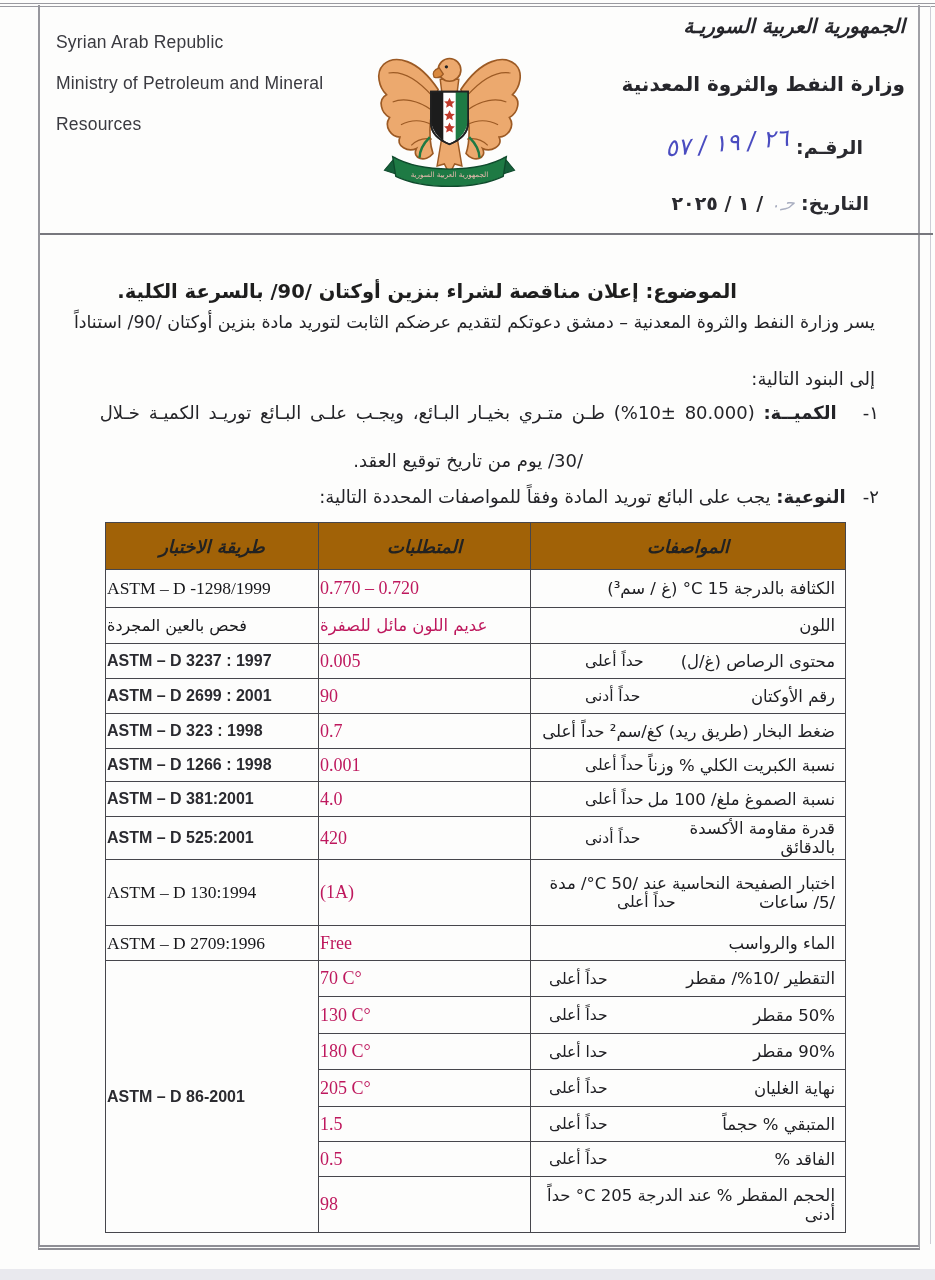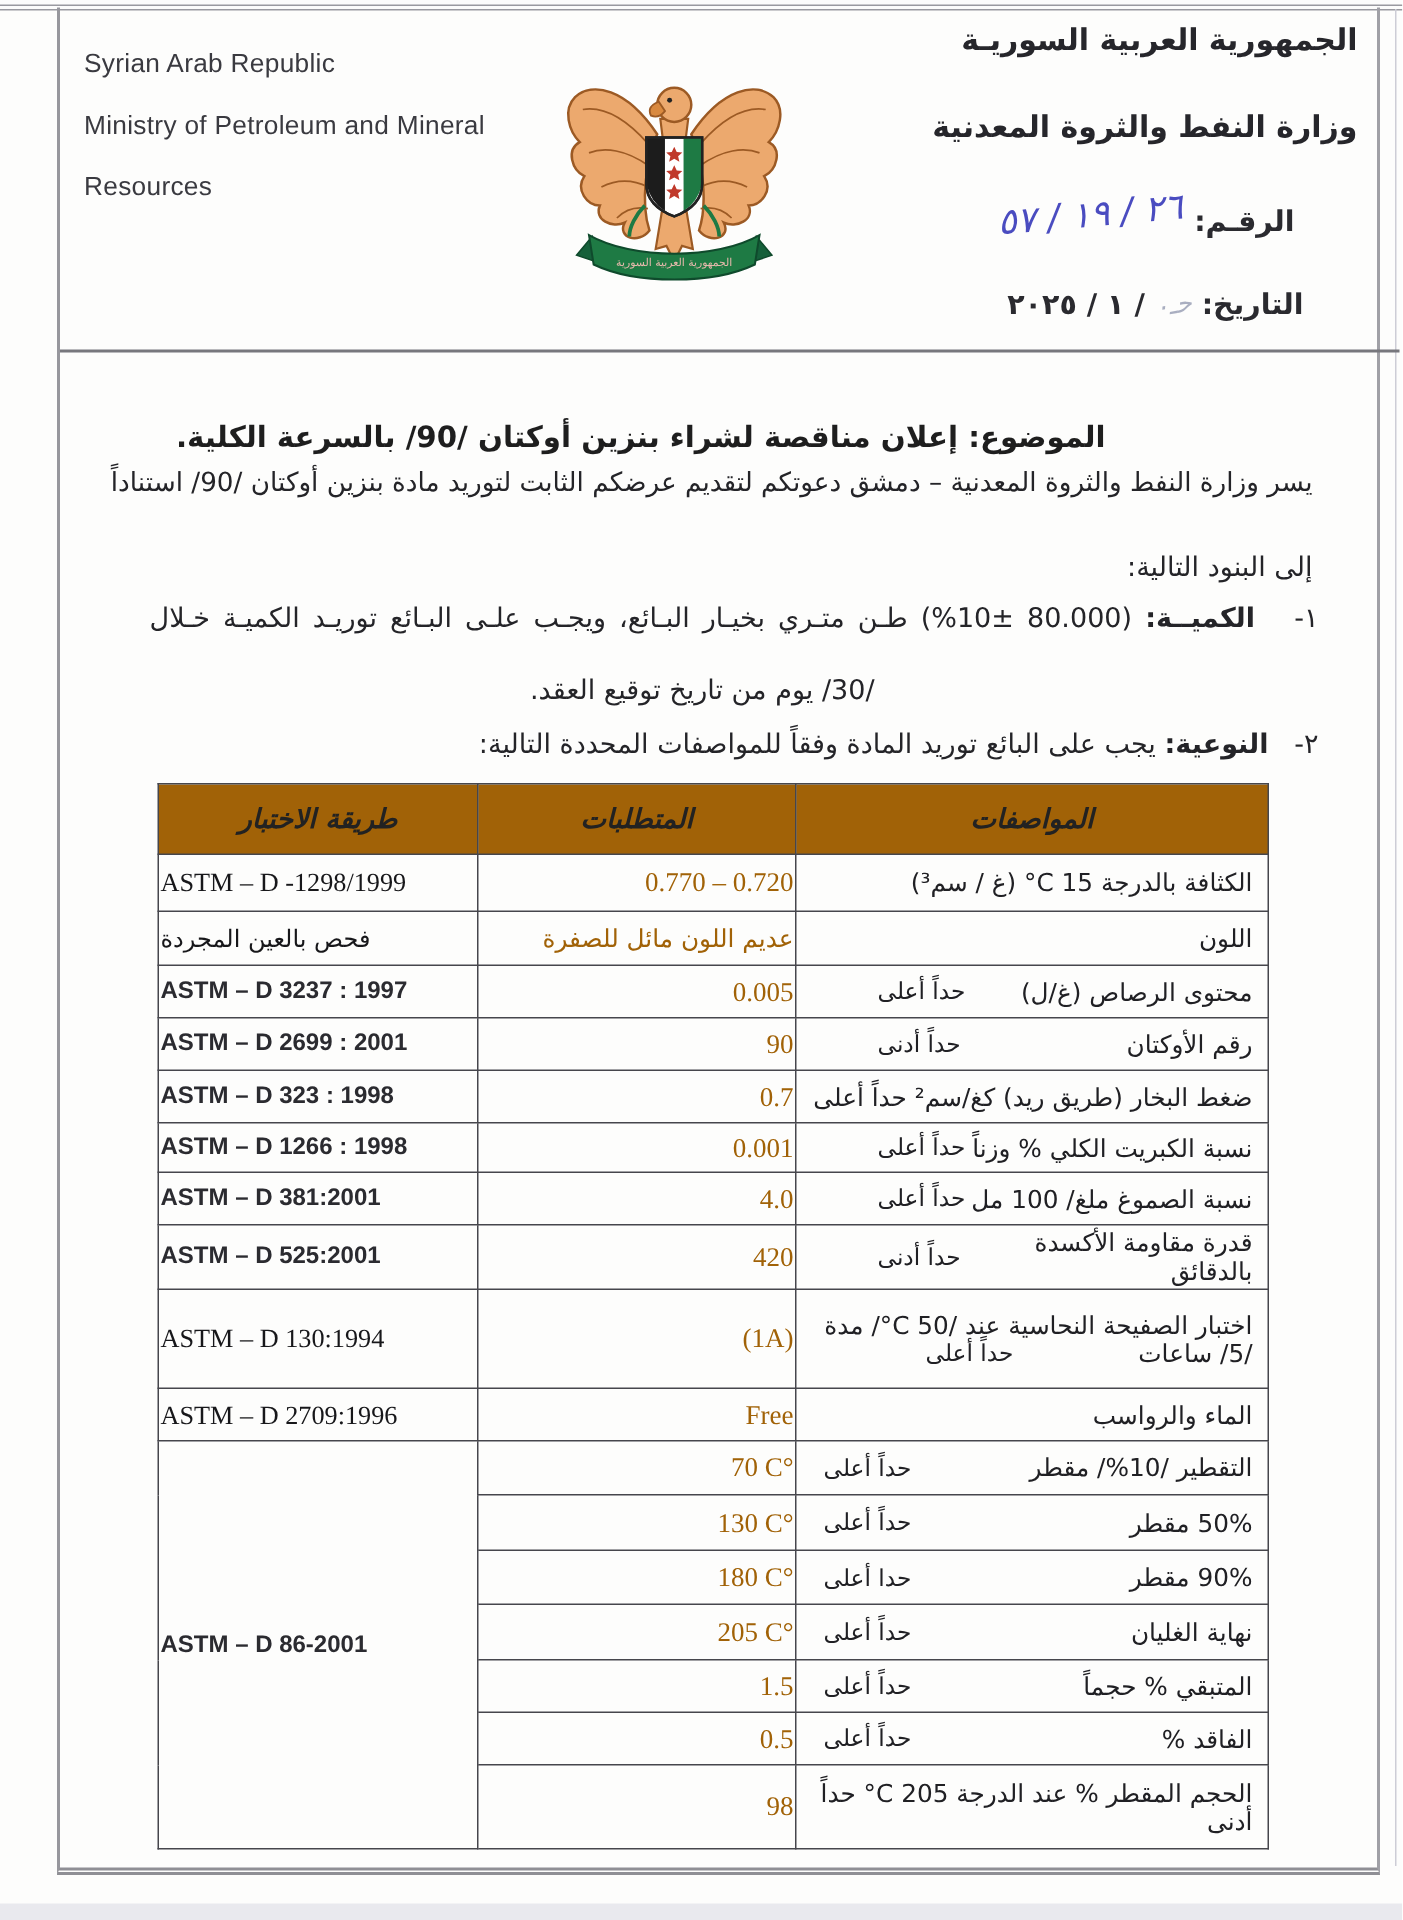--- a/index.html
+++ b/index.html
@@ -38,21 +38,21 @@
   
   table.spec{position:absolute;left:105px;top:522px;width:740px;border-collapse:collapse;
              direction:rtl;table-layout:fixed;}
   table.spec td,table.spec th{border:1.5px solid #46464c;vertical-align:middle;}
   table.spec th{background:#a16207;font-style:italic;font-weight:bold;font-size:18px;height:44px;color:#222;}
   .col-spec{width:315px;} .col-req{width:212px;} .col-method{width:213px;}
   .spec-cell{font-size:16.5px;padding:2px 10px 2px 6px;color:#202024;}
   .spec-flex{display:flex;justify-content:space-between;align-items:center;}
   .pad-mid{padding-left:48px;} .pad-edge{padding-left:12px;} .pad-mid2{padding-left:80px;}
   .limit{font-size:15.5px;white-space:nowrap;}
-  .req-cell{text-align:right;direction:ltr;font-family:"Liberation Serif",serif;font-size:18px;color:#a16207;}
+  .req-cell{text-align:left;direction:ltr;font-family:"Liberation Serif",serif;font-size:18px;color:#be185d;}
   .m-cell{text-align:left;direction:ltr;color:#17171a;margin-top:44px;}
   .m-serif{font-family:"Liberation Serif",serif;font-size:17.5px;}
   .m-sans{font-family:"Liberation Sans",sans-serif;font-size:16px;font-weight:bold;color:#2b2b30;}
   .m-ar{direction:rtl;font-family:"DejaVu Sans",sans-serif;font-size:16px;}
 </style>
 </head>
 <body>
 
 <div class="page">
 
@@ -98,21 +98,21 @@
     <path d="M56,92 C50,98 46,106 46,112 M94,92 C100,98 104,106 104,112" fill="none" stroke="#1e7a44" stroke-width="2.4"></path>
 
     <g>
       <path d="M22,112 L12,124 L24,128 Z" fill="#15603a" stroke="#0f4a2c" stroke-width="1"></path>
       <path d="M128,112 L138,124 L126,128 Z" fill="#15603a" stroke="#0f4a2c" stroke-width="1"></path>
       <path d="M20,111 C48,127 102,127 130,111 L127,130 C100,143 50,143 23,130 Z" fill="#1e7a44" stroke="#0f4a2c" stroke-width="1.3"></path>
       <text x="75" y="131" text-anchor="middle" font-size="7" fill="#e8b9ad" font-family="DejaVu Sans, sans-serif">الجمهورية العربية السورية</text>
     </g>
   </svg>
 
-  <div class="ar-r ar-title" style="right:30px;top:14px;">الجمهورية العربية السوريـة</div>
+  <div class="ar-r ar-title" style="right:30px;top:14px;font-style:italic;">الجمهورية العربية السوريـة</div>
   <div class="ar-r ar-title" style="right:30px;top:72px;">وزارة النفط والثروة المعدنية</div>
 
   <div class="ar-r num-line" style="right:72px;top:132px;">
     <span>الرقـم:</span>
     <span class="hand">٢٦ / ١٩ / ٥٧</span>
   </div>
 
   <div class="ar-r date-line" style="right:66px;top:192px;">
     <span>التاريخ:</span>
     <span class="hand-day">حـ٠</span>

